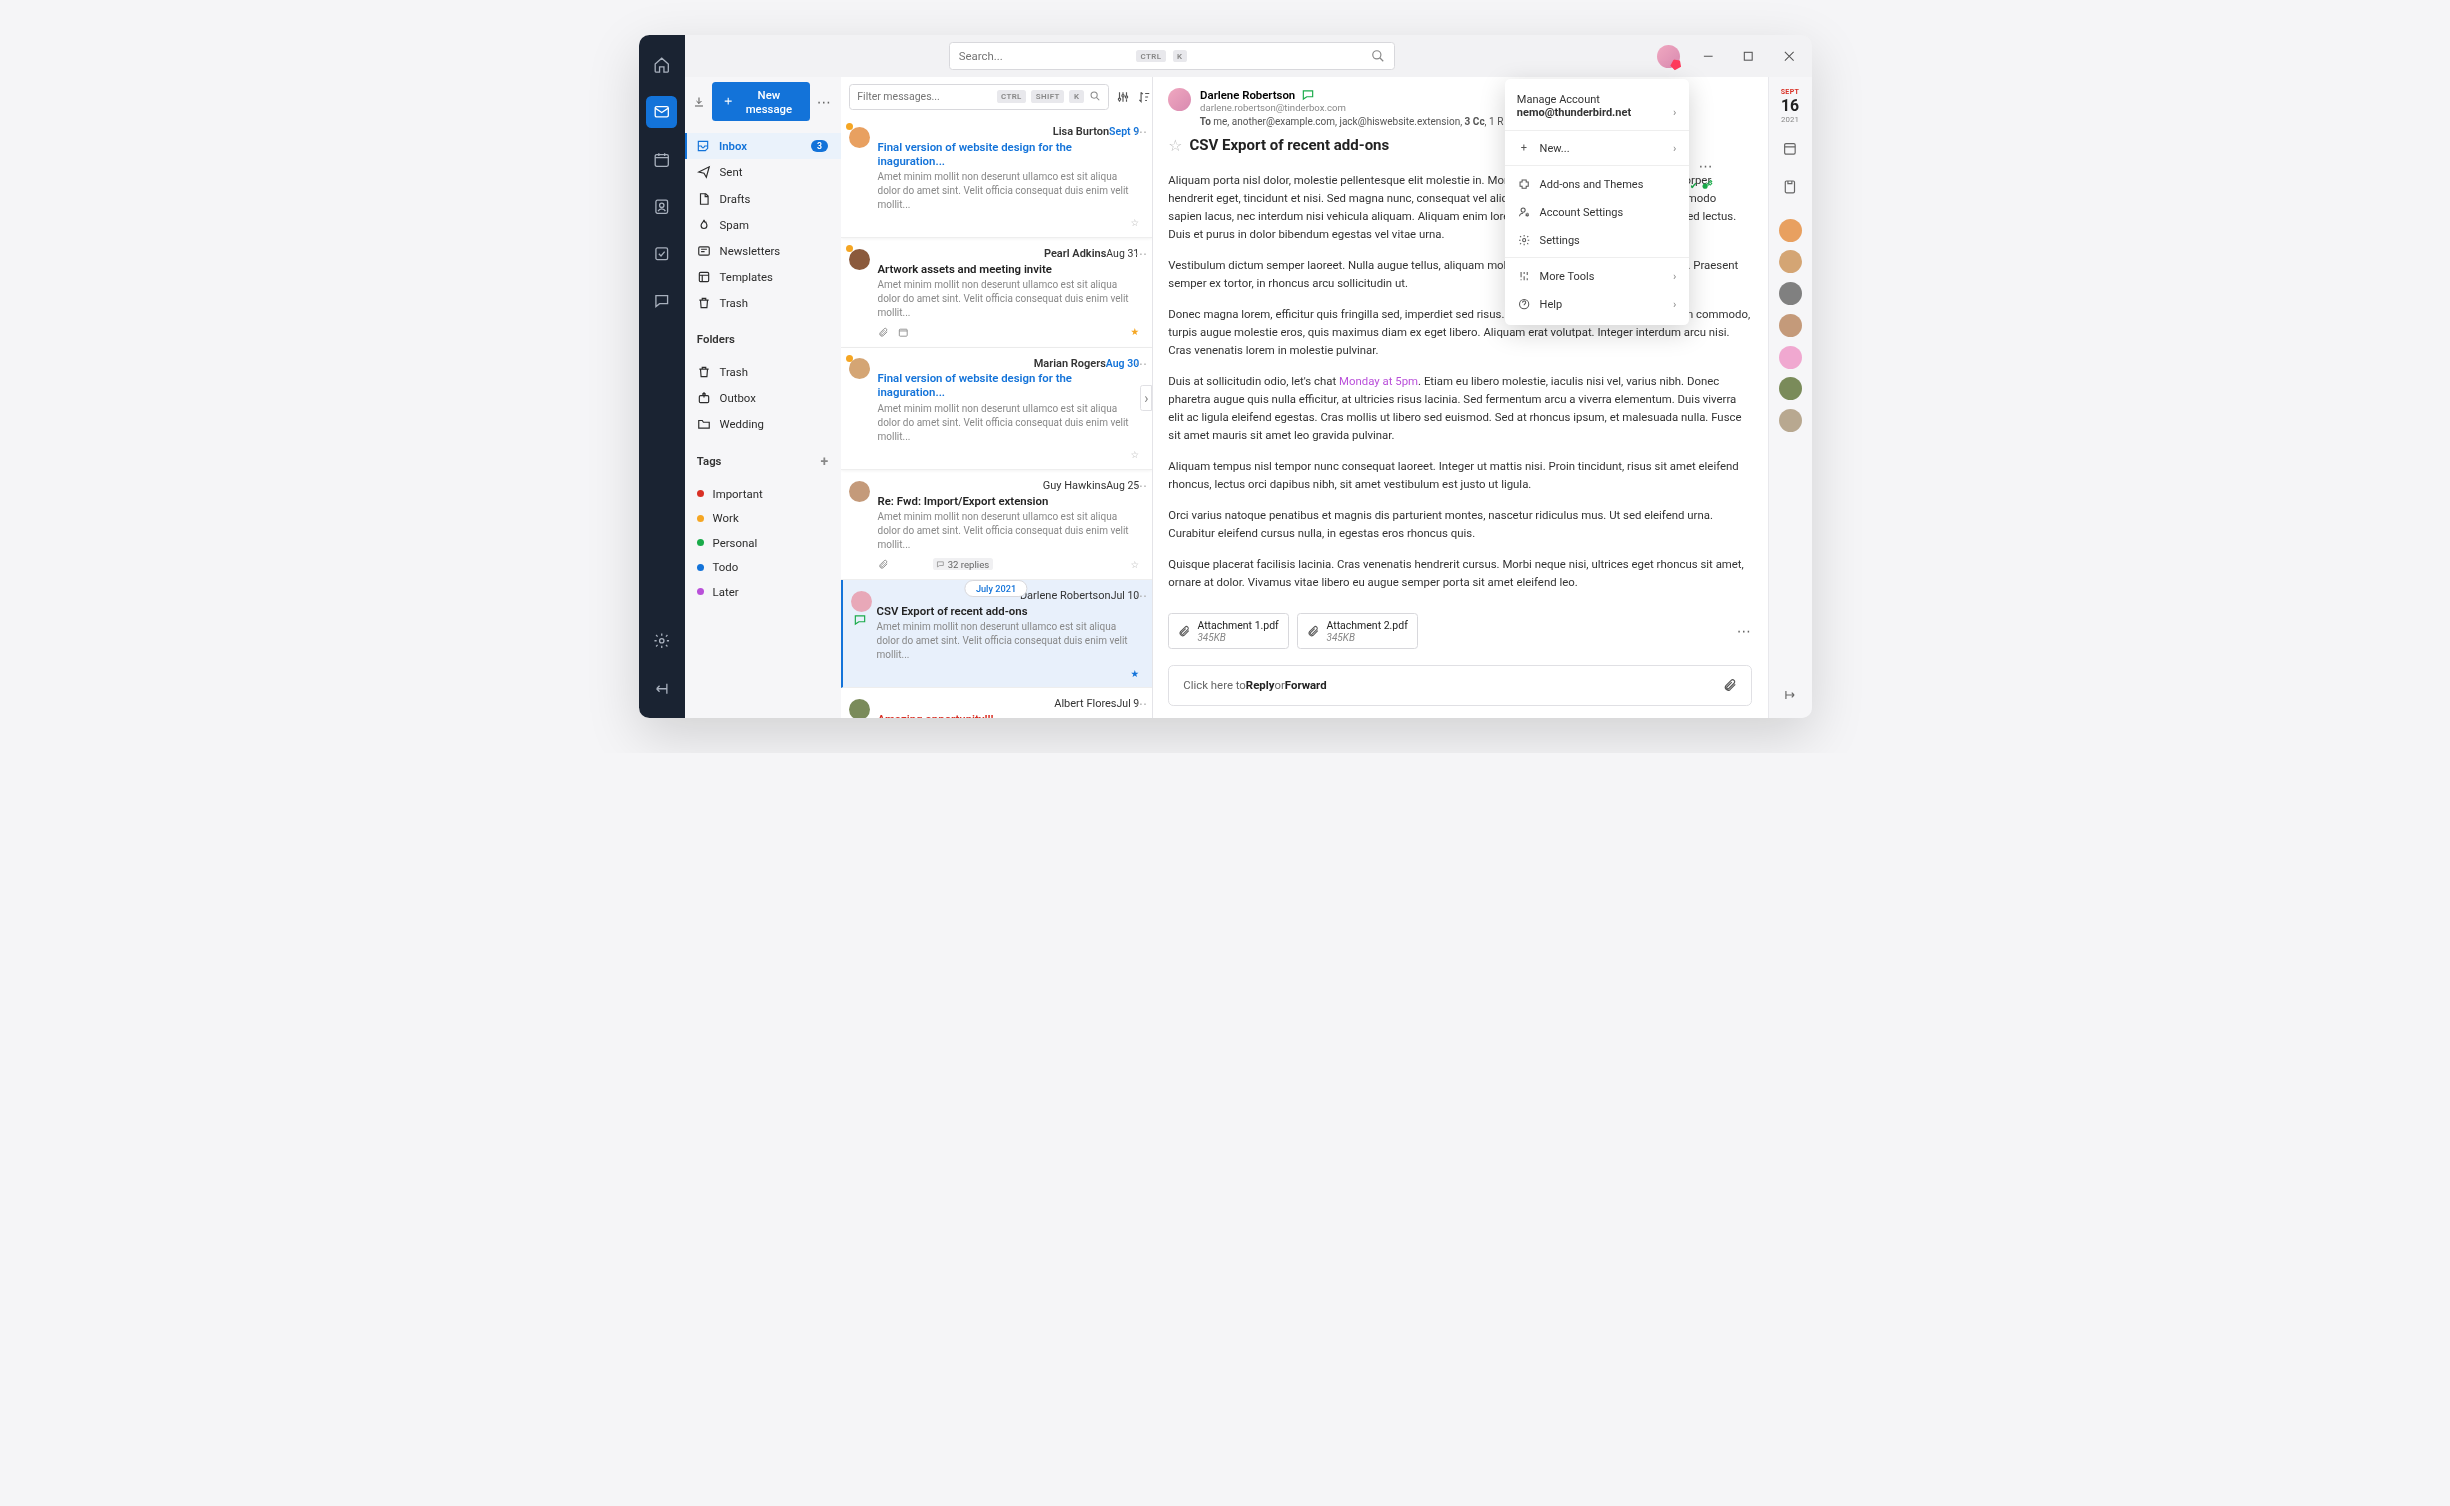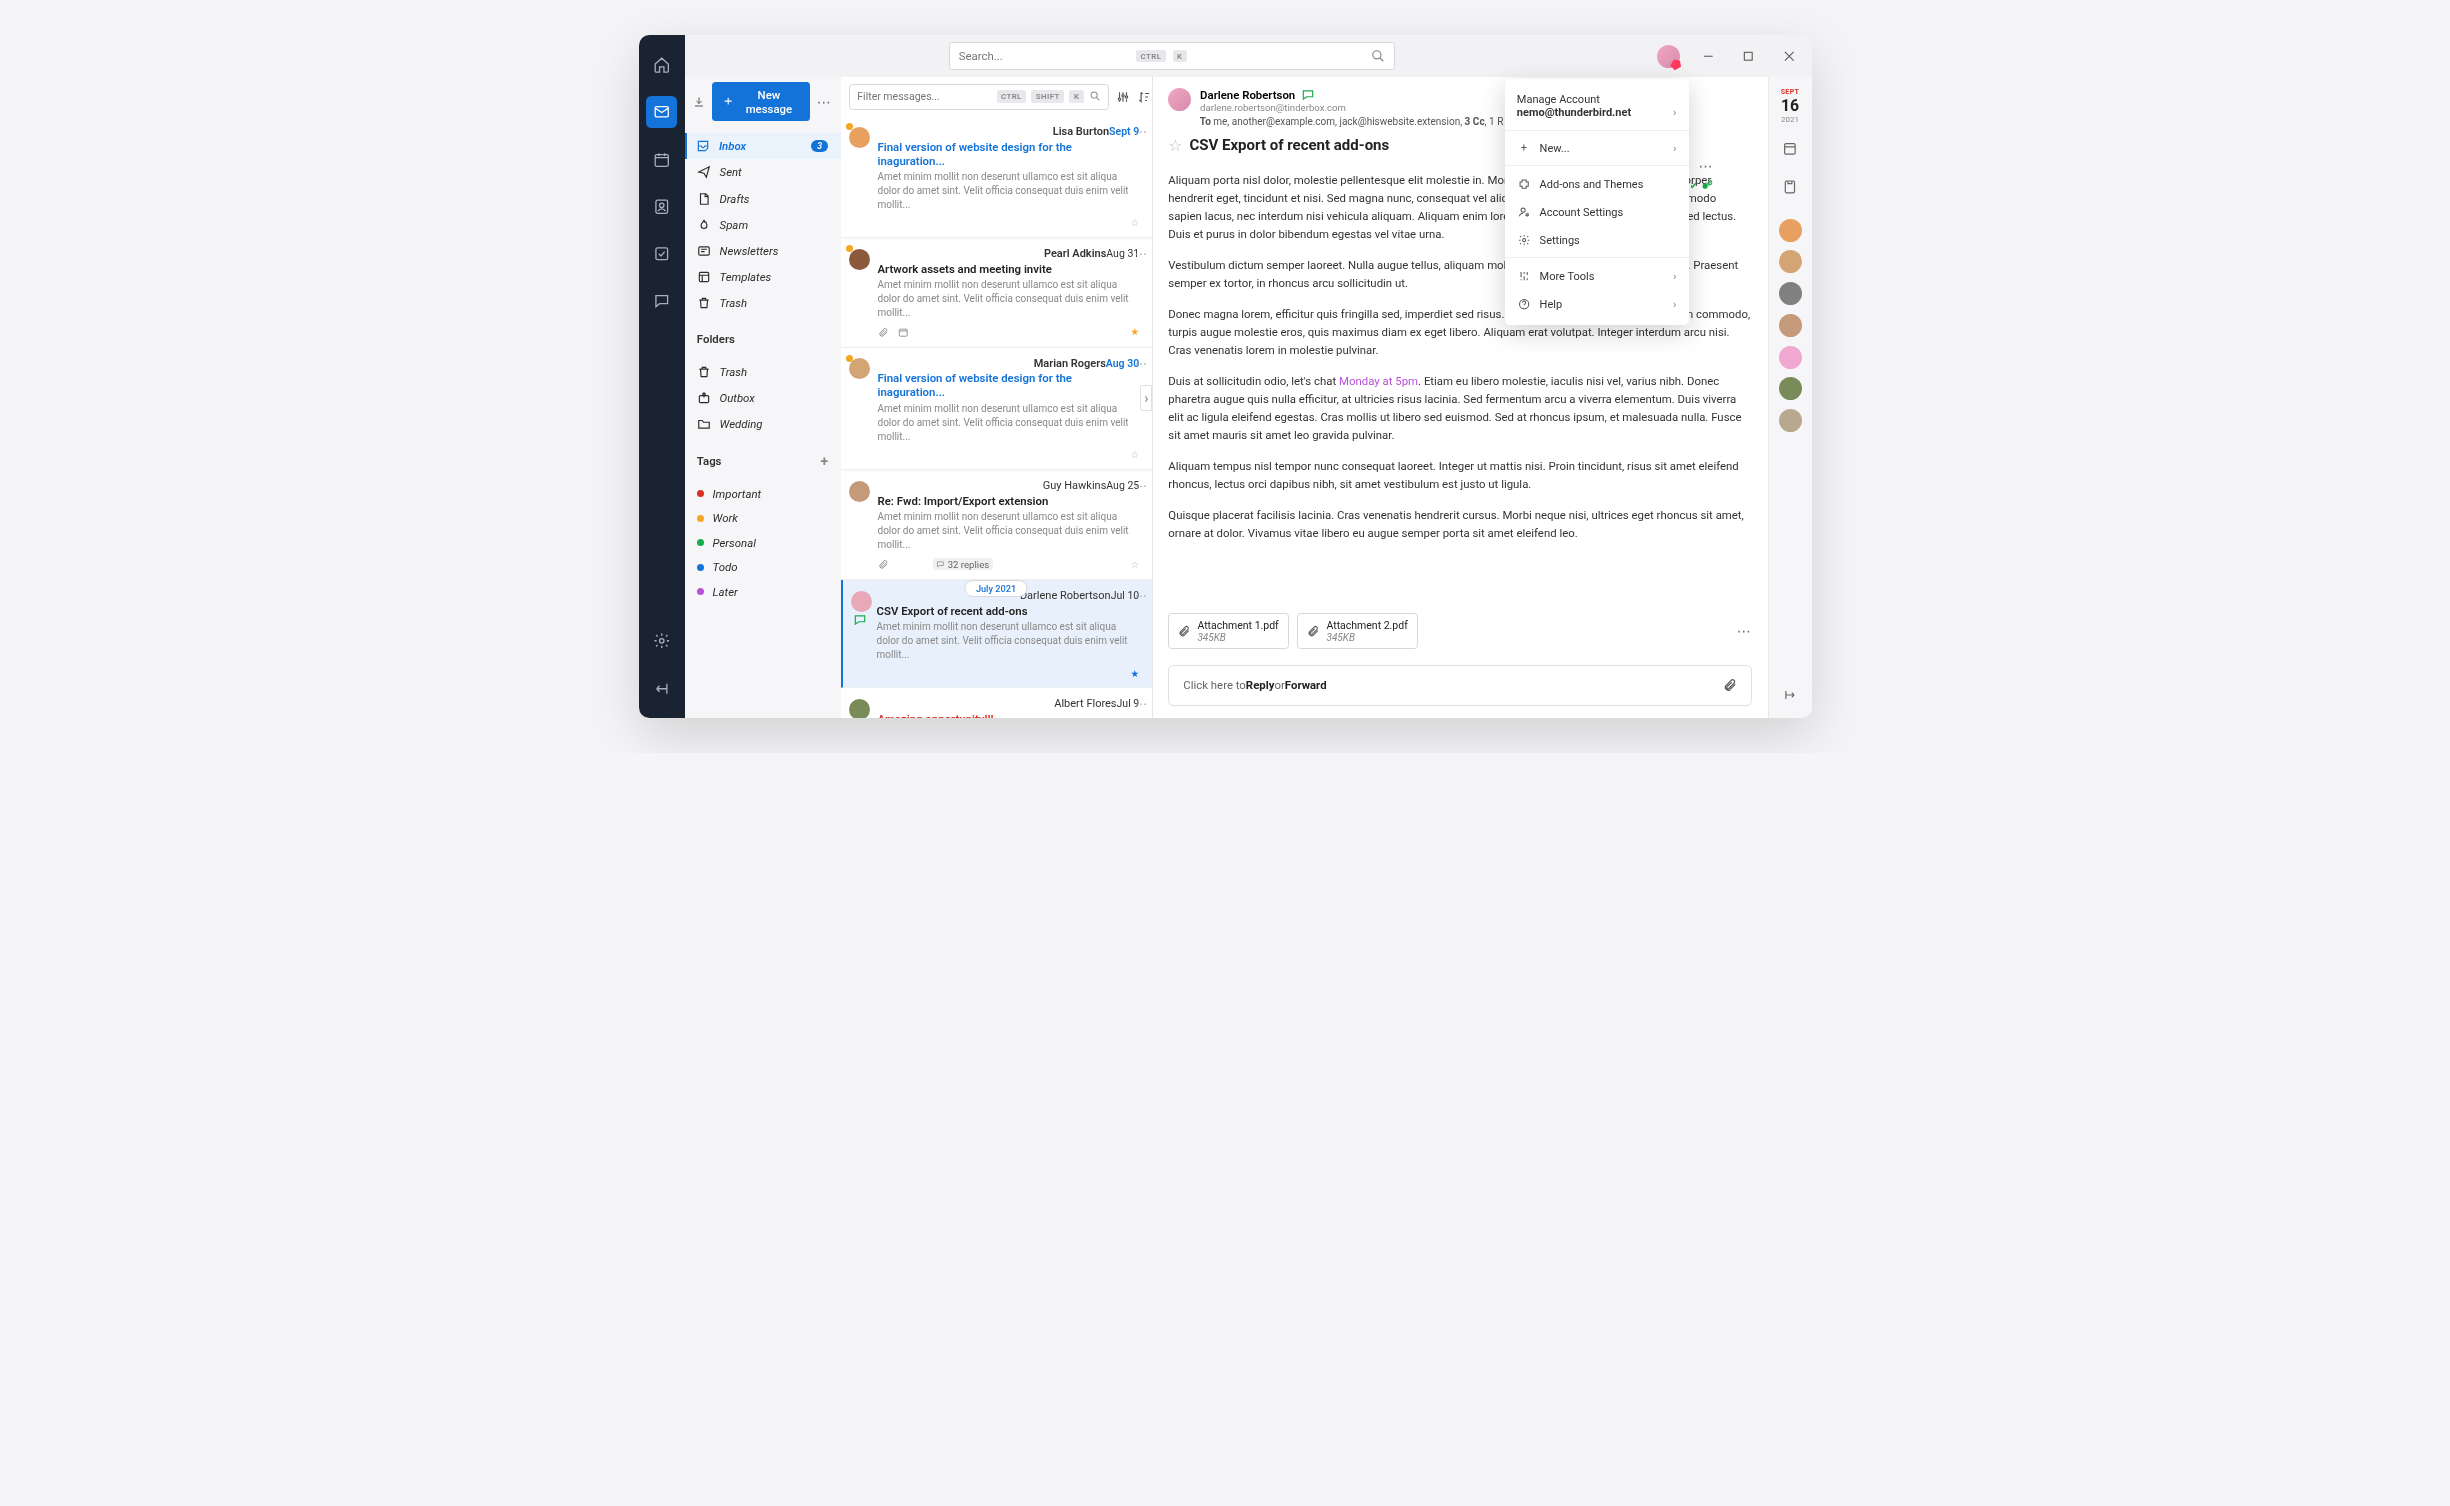--- a/index.html
+++ b/index.html
@@ -25,21 +25,21 @@
 .win-btn { width: 24.5px; height: 24.5px; display: flex; align-items: center; justify-content: center; color: #555; cursor: pointer; }
 
 .main-row { flex: 1; display: flex; min-height: 0; }
 
 
 .folder-bar { width: 156px; background: #f6f6f8; display: flex; flex-direction: column; font-size: 11.4px; color: #2c2c2c; }
 .folder-header { display: flex; align-items: center; gap: 7px; padding: 5.3px 8.8px; }
 .dl-icon { width: 14px; color: #555; }
 .new-msg-btn { background: #1373d9; color: #fff; border: none; border-radius: 3.5px; padding: 5.3px 10.5px; font-size: 11.4px; font-weight: 500; display: flex; align-items: center; gap: 5.3px; cursor: pointer; }
 .more-dots { color: #666; cursor: pointer; font-size: 14px; letter-spacing: 0.9px; }
-.folder-list { padding: 7px 0; font-style: italic; }
+.folder-list { padding: 7px 0; }
 .folder-item { display: flex; align-items: center; gap: 8.8px; padding: 6.1px 12.3px; cursor: pointer; color: #2c2c2c; }
 .folder-item.active { color: #1373d9; font-weight: 600; border-left: 2.6px solid #1373d9; background: #eaf2fb; padding-left: 9.6px; }
 .folder-item .ficon { width: 14px; height: 14px; display:flex; align-items:center; justify-content:center; }
 .folder-item .badge { margin-left: auto; background: #1373d9; color: #fff; font-size: 8.8px; padding: 0.9px 6.1px; border-radius: 7.9px; font-weight:600; }
 .section-title { font-size: 11.4px; font-weight: 600; padding: 8.8px 12.3px 5.3px; color: #333; display:flex; align-items:center; justify-content:space-between; }
 .tag-item { display: flex; align-items: center; gap: 8.8px; padding: 5.3px 12.3px; cursor: pointer; }
 .tag-dot { width: 7px; height: 7px; border-radius: 50%; }
 
 
 .msg-list { width: 312px; background: #fff; border-right: 0.9px solid #e4e4e8; display: flex; flex-direction: column; position: relative; }
@@ -524,20 +524,21 @@
             <span class="star">☆</span>
             <h2>CSV Export of recent add-ons</h2>
           </div>
         </div>
         <div class="reader-body" id="reader-body">
             <p>Aliquam porta nisl dolor, molestie pellentesque elit molestie in. Morbi metus neque, elementum ullamcorper hendrerit eget, tincidunt et nisi. Sed magna nunc, consequat vel aliquam vitae, porta ac mi. Integer commodo sapien lacus, nec interdum nisi vehicula aliquam. Aliquam enim lorem, laoreet ut egestas quis, rutrum sed lectus. Duis et purus in dolor bibendum egestas vel vitae urna.</p>
             <p>Vestibulum dictum semper laoreet. Nulla augue tellus, aliquam mollis quam eget, maximus viverra sem. Praesent semper ex tortor, in rhoncus arcu sollicitudin ut.</p>
             <p>Donec magna lorem, efficitur quis fringilla sed, imperdiet sed risus. Nam accumsan, elit sit amet pretium commodo, turpis augue molestie eros, quis maximus diam ex eget libero. Aliquam erat volutpat. Integer interdum arcu nisi. Cras venenatis lorem in molestie pulvinar.</p>
             <p>Duis at sollicitudin odio, let's chat <a href="#">Monday at 5pm</a>. Etiam eu libero molestie, iaculis nisi vel, varius nibh. Donec pharetra augue quis nulla efficitur, at ultricies risus lacinia. Sed fermentum arcu a viverra elementum. Duis viverra elit ac ligula eleifend egestas. Cras mollis ut libero sed euismod. Sed at rhoncus ipsum, et malesuada nulla. Fusce sit amet mauris sit amet leo gravida pulvinar.</p>
             <p>Aliquam tempus nisl tempor nunc consequat laoreet. Integer ut mattis nisi. Proin tincidunt, risus sit amet eleifend rhoncus, lectus orci dapibus nibh, sit amet vestibulum est justo ut ligula.</p>
+            <p>Orci varius natoque penatibus et magnis dis parturient montes, nascetur ridiculus mus. Ut sed eleifend urna. Curabitur eleifend cursus nulla, in egestas eros rhoncus quis.</p>
             <p>Quisque placerat facilisis lacinia. Cras venenatis hendrerit cursus. Morbi neque nisi, ultrices eget rhoncus sit amet, ornare at dolor. Vivamus vitae libero eu augue semper porta sit amet eleifend leo.</p>
           </div>
         <div class="attach-row">
           <div id="attach-holder" style="display:flex; gap:8.8px;">
               <div class="attach-chip">
                 <svg width="12.3" height="12.3" viewBox="0 0 24 24" fill="none" stroke="#555" stroke-width="2">
                   <path d="M21 11l-9 9a5 5 0 01-7-7l9-9a3.5 3.5 0 015 5l-9 9a2 2 0 01-3-3l8-8"></path>
                 </svg>
                 <div>
                   <div class="name">Attachment 1.pdf</div>

